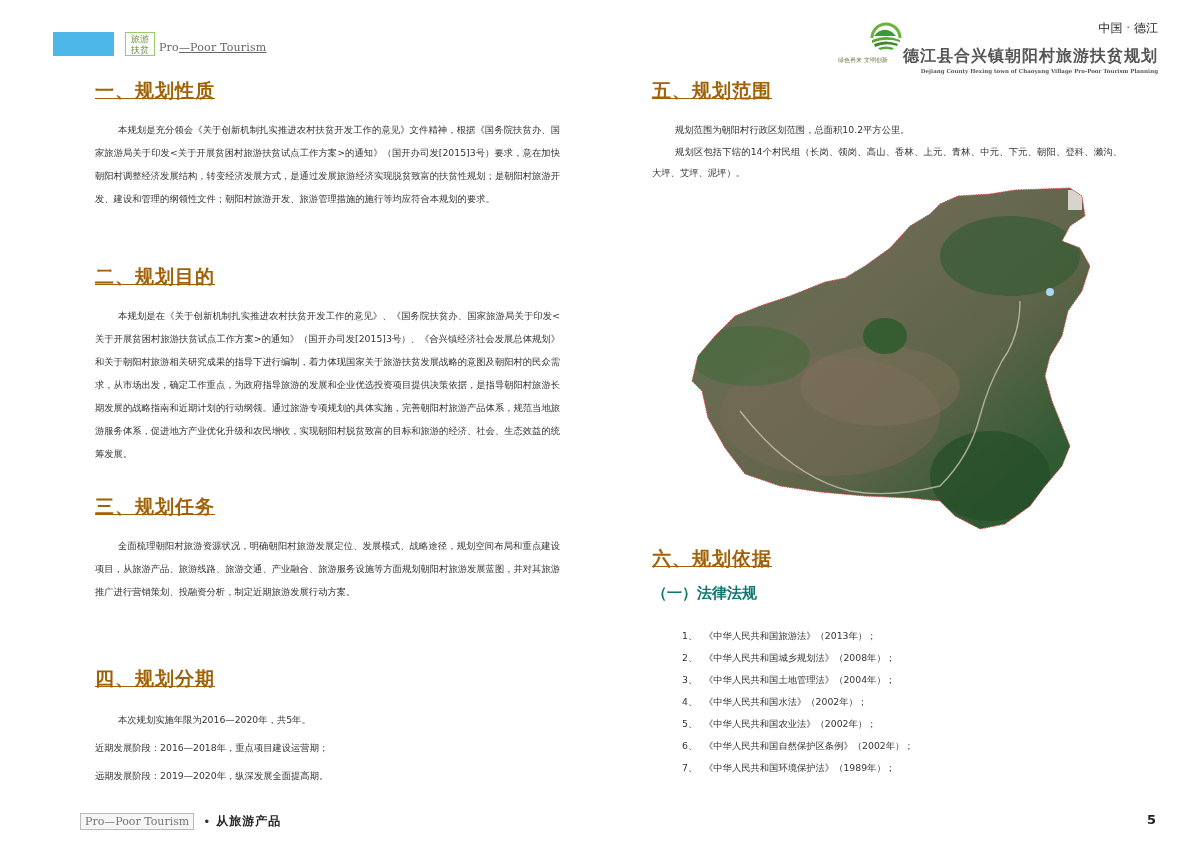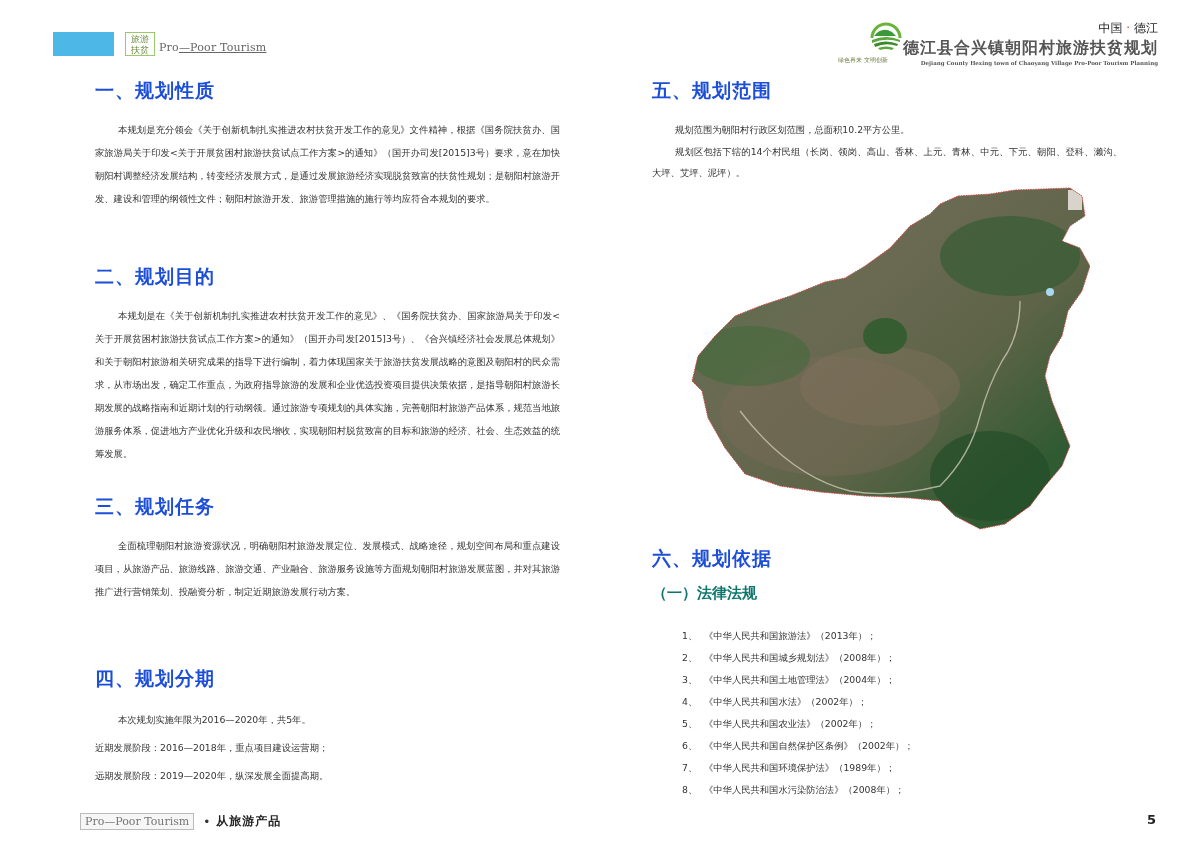--- a/index.html
+++ b/index.html
@@ -12,28 +12,28 @@
   .logo-small { margin-left: 11px; border: 1px solid #9acb6a; width: 30px; height: 24px; font-size: 9px; line-height: 11px; color: #6a8a3c; text-align: center; padding-top: 1px; font-family: "DejaVu Serif", serif; }
   .pro-poor { margin-left: 4px; font-family: "DejaVu Serif", serif; font-size: 11px; color: #666; padding-bottom: 2px; letter-spacing: 0.2px; }
   .pro-poor .u { text-decoration: underline; }
 
   
   .hdr-right { position: absolute; right: 42px; top: 20px; text-align: right; }
   .hdr-logo { position: absolute; left: 868px; top: 22px; width: 36px; height: 30px; }
   .hdr-slogan { position: absolute; left: 838px; top: 56px; font-size: 6px; color: #6a7a3a; font-family: "DejaVu Serif", serif; }
   .hdr-sup { font-size: 12px; font-weight: normal; color: #222; }
   .hdr-sup .dot { color: #d33; }
-  .hdr-title { font-size: 16px; color: #555; letter-spacing: 1px; margin-top: 1px; font-weight: bold; font-family: Liberation Mono, monospace; }
+  .hdr-title { font-size: 16px; color: #555; letter-spacing: 1px; margin-top: 9px; font-weight: bold; font-family: Liberation Mono, monospace; }
   .hdr-sub { font-size: 5.5px; color: #555; font-family: "DejaVu Serif", serif; margin-top: 1px; font-weight: bold; }
 
   
   .col-left { position: absolute; left: 95px; top: 78px; width: 465px; }
   .col-right { position: absolute; left: 652px; top: 78px; width: 470px; }
 
-  h2.sec { font-size: 19px; font-weight: bold; color: #1d4ed8; letter-spacing: 1px; margin-bottom: 14px; }
+  h2.sec { font-size: 19px; font-weight: bold; color: #a16207; letter-spacing: 1px; margin-bottom: 14px; text-decoration: underline; }
   p.body { font-size: 9.3px; line-height: 23px; text-indent: 23px; color: #333; text-align: justify; }
   p.body.noindent { text-indent: 0; }
 
   .sec1 { position: absolute; top: 0; }
   .sec2 { position: absolute; top: 186px; }
   .sec3 { position: absolute; top: 416px; }
   .sec4 { position: absolute; top: 558px; margin-top: 30px; }
   .sec4 p.body { line-height: 27px; margin-bottom: 1px; }
 
   .sec5 { position: absolute; top: 0; }
@@ -115,21 +115,20 @@
     <h2 class="sec">六、规划依据</h2>
     <h3 class="sub">（一）法律法规</h3>
     <ol class="laws">
       <li><span class="num">1、</span><span>《中华人民共和国旅游法》（2013年）；</span></li>
       <li><span class="num">2、</span><span>《中华人民共和国城乡规划法》（2008年）；</span></li>
       <li><span class="num">3、</span><span>《中华人民共和国土地管理法》（2004年）；</span></li>
       <li><span class="num">4、</span><span>《中华人民共和国水法》（2002年）；</span></li>
       <li><span class="num">5、</span><span>《中华人民共和国农业法》（2002年）；</span></li>
       <li><span class="num">6、</span><span>《中华人民共和国自然保护区条例》（2002年）；</span></li>
       <li><span class="num">7、</span><span>《中华人民共和国环境保护法》（1989年）；</span></li>
-      <li><span class="num">8、</span><span>《中华人民共和国水污染防治法》（2008年）；</span></li>
     </ol>
   </div>
 </div>
 
 <svg class="map" viewBox="0 0 400 345" aria-label="satellite-map-of-planning-area">
   <defs>
     <linearGradient id="terrain" x1="0" y1="0" x2="1" y2="1">
       <stop offset="0" stop-color="#4e7048"></stop>
       <stop offset="0.35" stop-color="#6a6a52"></stop>
       <stop offset="0.6" stop-color="#5e6448"></stop>

